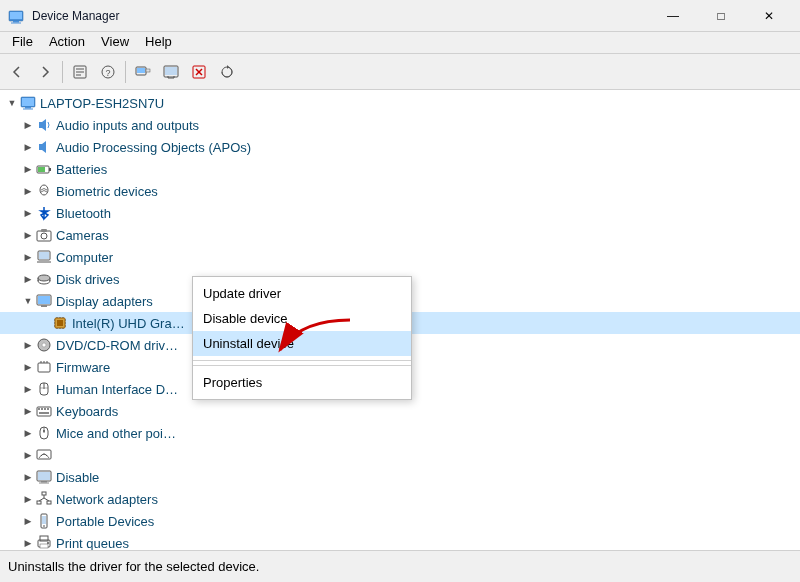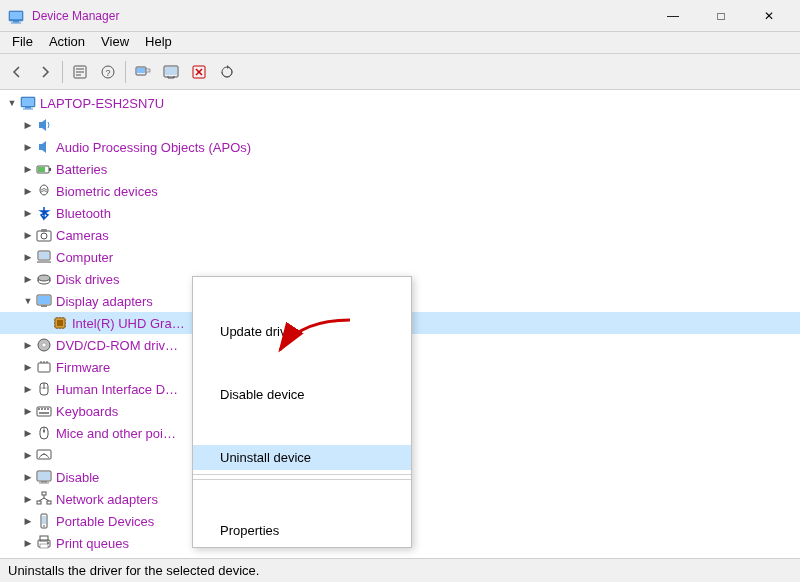--- a/index.html
+++ b/index.html
@@ -29,21 +29,21 @@
       display: flex;
       align-items: center;
       gap: 8px;
     }
     .title-bar-icon {
       width: 16px;
       height: 16px;
     }
     .title-text {
       font-size: 12px;
-      color: #a21caf;
+      color: #0f172a;
     }
     .title-bar-controls {
       display: flex;
       gap: 2px;
     }
     .title-btn {
       width: 46px;
       height: 32px;
       border: none;
       background: transparent;
@@ -147,42 +147,41 @@
       width: 16px;
       height: 16px;
       margin-right: 4px;
       flex-shrink: 0;
       display: inline-flex;
       align-items: center;
       justify-content: center;
     }
     .tree-label {
       font-size: 13px;
-      color: #a21caf;
+      color: #0c4a6e;
     }
 
     
     .context-menu {
       position: absolute;
       left: 192px;
       top: 186px;
       background: white;
       border: 1px solid #c0c0c0;
       box-shadow: 2px 2px 8px rgba(0,0,0,0.2);
       width: 220px;
       z-index: 100;
       padding: 4px 0;
     }
     .ctx-item {
-      padding: 5px 27px;
+      padding: 5px 10px;
       cursor: pointer;
       font-size: 13px;
       display: flex;
       align-items: center;
-      margin-top: 38px;
     }
     .ctx-item.active { background: #cce8ff; }
     .ctx-item.bold { font-weight: normal; }
     .ctx-sep {
       height: 1px;
       background: #d0d0d0;
       margin: 4px 0;
     }
 
     
@@ -190,21 +189,21 @@
       position: absolute;
       left: 270px;
       top: 225px;
       z-index: 200;
       pointer-events: none;
     }
 
     
     .status-bar {
       background: #f0f0f0;
-      height: 24px;
+      height: 32px;
       border-top: 1px solid #d0d0d0;
       display: flex;
       align-items: center;
       padding: 0 8px;
       font-size: 13px;
       flex-shrink: 0;
     }
 
     
     .tree-view::-webkit-scrollbar { width: 16px; }
@@ -313,20 +312,21 @@
 
     <div class="tree-item">
       <span class="tree-indent"></span>
       <span class="tree-expand">▶</span>
       <span class="tree-icon">
         <svg width="16" height="16" viewBox="0 0 16 16">
             <path d="M3 5 L3 11 L6 11 L10 14 L10 2 L6 5 Z" fill="#4a90d9"></path>
             <path d="M12 5 Q14 8 12 11" stroke="#4a90d9" stroke-width="1" fill="none"></path>
           </svg>
       </span>
+      <span class="tree-label">Audio inputs and outputs</span>
     </div>
 
     <div class="tree-item">
       <span class="tree-indent"></span>
       <span class="tree-expand">▶</span>
       <span class="tree-icon">
         <svg width="16" height="16" viewBox="0 0 16 16">
             <path d="M3 5 L3 11 L6 11 L10 14 L10 2 L6 5 Z" fill="#4a90d9"></path>
           </svg>
       </span>

